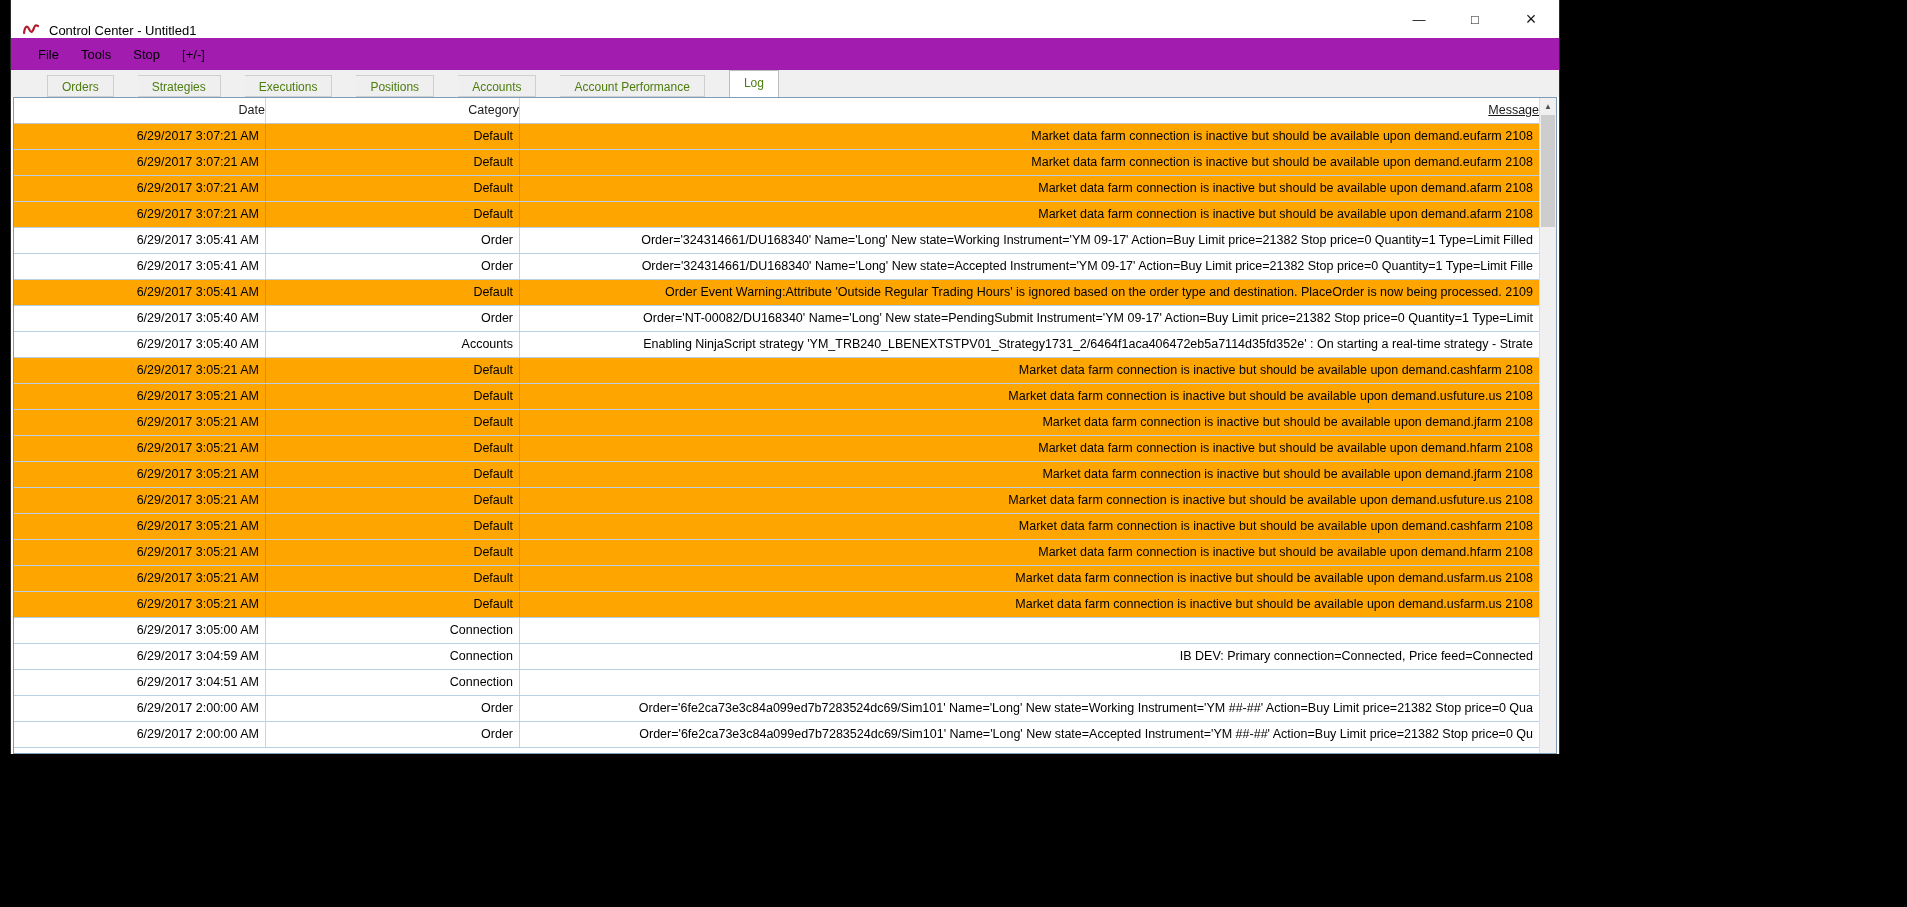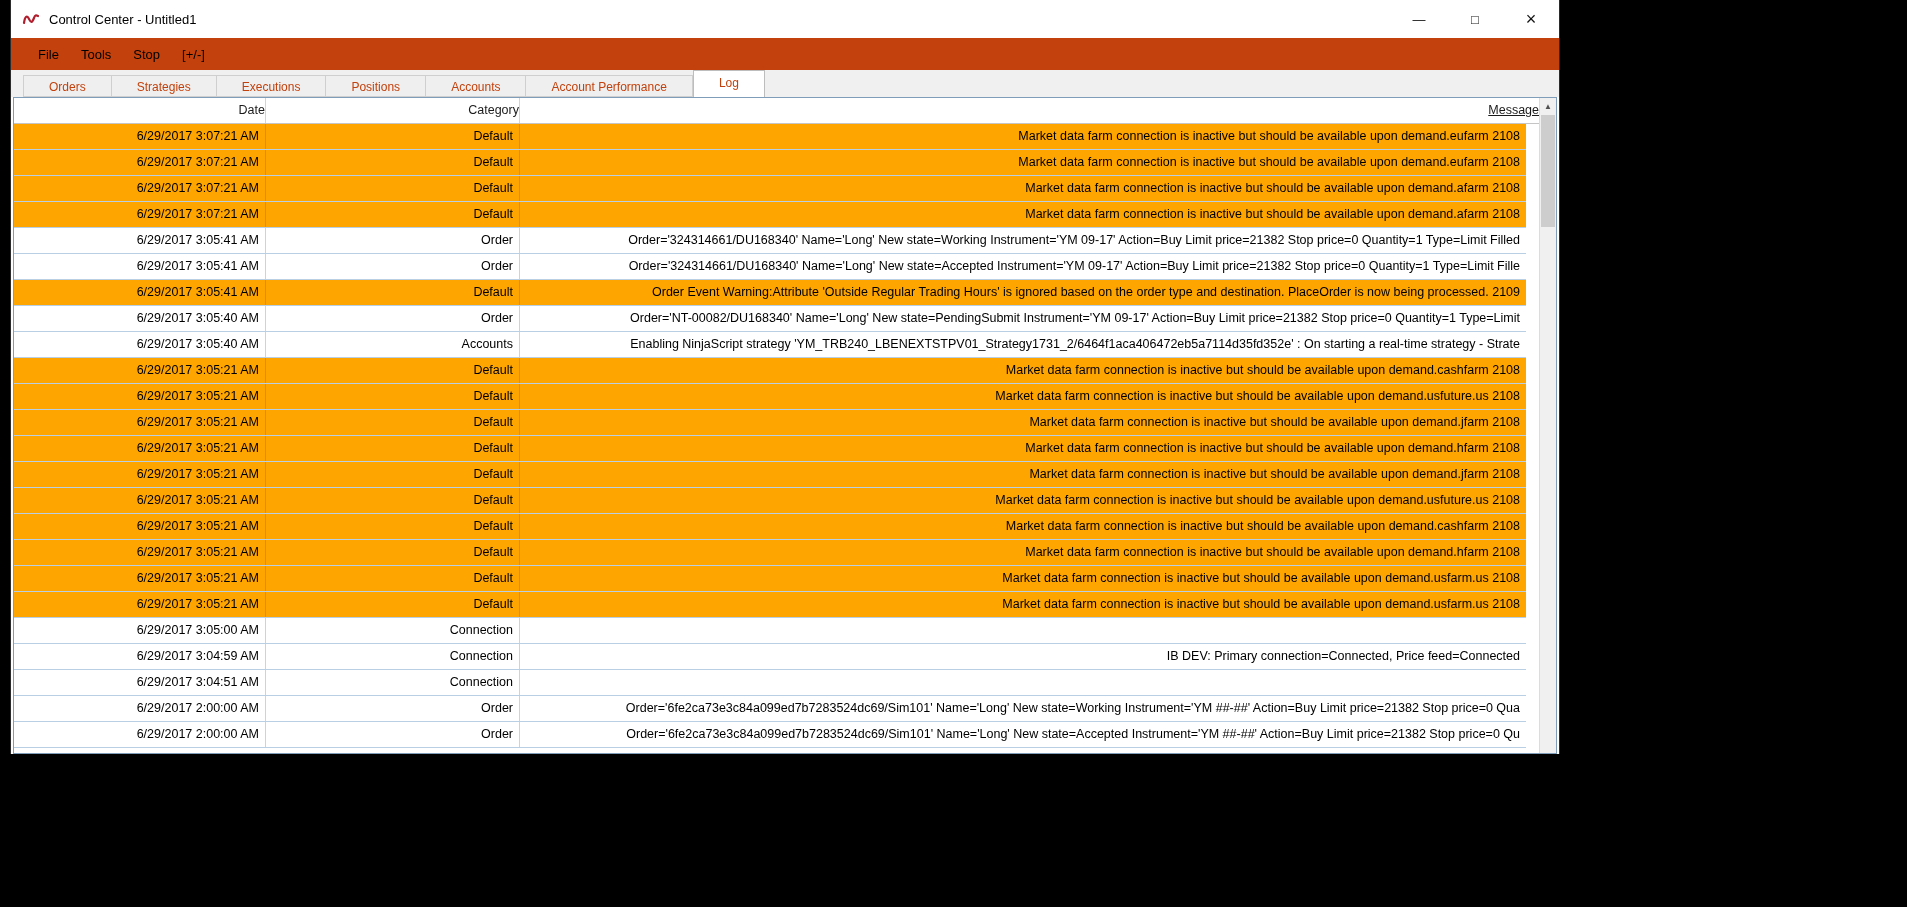--- a/index.html
+++ b/index.html
@@ -8,56 +8,56 @@
     font-family:"Liberation Sans",sans-serif;
     -webkit-font-smoothing:antialiased;
   }
   .window{
     position:absolute;left:10px;top:0;width:1550px;height:754px;
     background:#fff;box-sizing:border-box;overflow:hidden;
     display:flex;flex-direction:column;
     border-left:1px solid #2b2b2b;border-right:1px solid #2b2b2b;
   }
   
-  .titlebar{flex:0 0 38px;display:flex;align-items:center;background:#fff;}
+  .titlebar{flex:0 0 38px;display:flex;align-items:flex-end;background:#fff;}
   .app-icon{margin-left:11px;width:18px;height:18px;display:flex;align-items:center;}
   .title{margin-left:9px;font-size:13px;color:#000;}
   .win-controls{margin-left:auto;display:flex;height:100%;}
   .win-btn{width:56px;display:flex;align-items:center;justify-content:center;color:#111;cursor:default;}
   .win-btn.min{font-size:13px;}
   .win-btn.max{font-size:13px;}
   .win-btn.close{font-size:18px;}
   
-  .menubar{flex:0 0 32px;display:flex;align-items:center;padding-left:16px;background:#c2410c;font-size:13px;color:#000;}
+  .menubar{flex:0 0 32px;display:flex;align-items:center;padding-left:16px;background:#a21caf;font-size:13px;color:#000;}
   .menu-item{padding:5px 11px;}
   
   .tabstrip{flex:0 0 27px;display:flex;align-items:flex-end;background:#f0f0f0;padding-left:12px;}
   .tab{
-    height:22px;line-height:22px;padding:0 25px;font-size:12px;color:#c2410c;
-    background:#efefef;border:1px solid #cfcfcf;border-left:none;box-sizing:border-box;white-space:nowrap;
+    height:22px;line-height:22px;padding:0 14px;font-size:12px;color:#4d7c0f;
+    background:#efefef;border:1px solid #cfcfcf;border-left:none;box-sizing:border-box;white-space:nowrap;margin-left:24px;
   }
   .tab:first-child{border-left:1px solid #cfcfcf;}
   .tab.active{
     background:#fff;height:27px;line-height:25px;border:1px solid #bdbdbd;border-bottom:none;
     position:relative;z-index:2;
   }
   
   .table-area{
     flex:1;margin:0 2px;border:1px solid #7f9db9;box-sizing:border-box;
     display:flex;flex-direction:column;position:relative;background:#fff;min-height:0;overflow:hidden;text-align:right;
   }
   .thead{
     flex:0 0 26px;display:flex;background:#fff;border-bottom:1px solid #c5c5c5;
     font-size:12.5px;color:#1a1a1a;box-sizing:border-box;padding-right:17px;
   }
   .th{padding:5px 0 0 8px;box-sizing:border-box;border-right:1px solid #d4d4d4;white-space:nowrap;overflow:hidden;}
   .th-date{flex:0 0 252px;}
   .th-cat{flex:0 0 254px;}
   .th-msg{flex:1;border-right:none;text-decoration:underline;}
-  .tbody{flex:1;overflow:hidden;font-size:12.5px;color:#000;margin-right:30px;}
+  .tbody{flex:1;overflow:hidden;font-size:12.5px;color:#000;margin-right:17px;}
   .row{height:26px;display:flex;background:#fff;border-bottom:1px solid #b9cfe4;box-sizing:border-box;}
   .row.hl{background:var(--hl,#FFA500);}
   .cell{padding:5px 6px 0 8px;box-sizing:border-box;white-space:nowrap;overflow:hidden;border-right:1px solid #c4d5e6;}
   .row.hl .cell{border-right-color:#d98f14;border-bottom-color:#d98f14;}
   .c-date{flex:0 0 252px;}
   .c-cat{flex:0 0 254px;}
   .c-msg{flex:1;border-right:none;}
   
   .scrollbar{
     position:absolute;top:0;right:0;width:17px;bottom:0;background:#f0f0f0;

